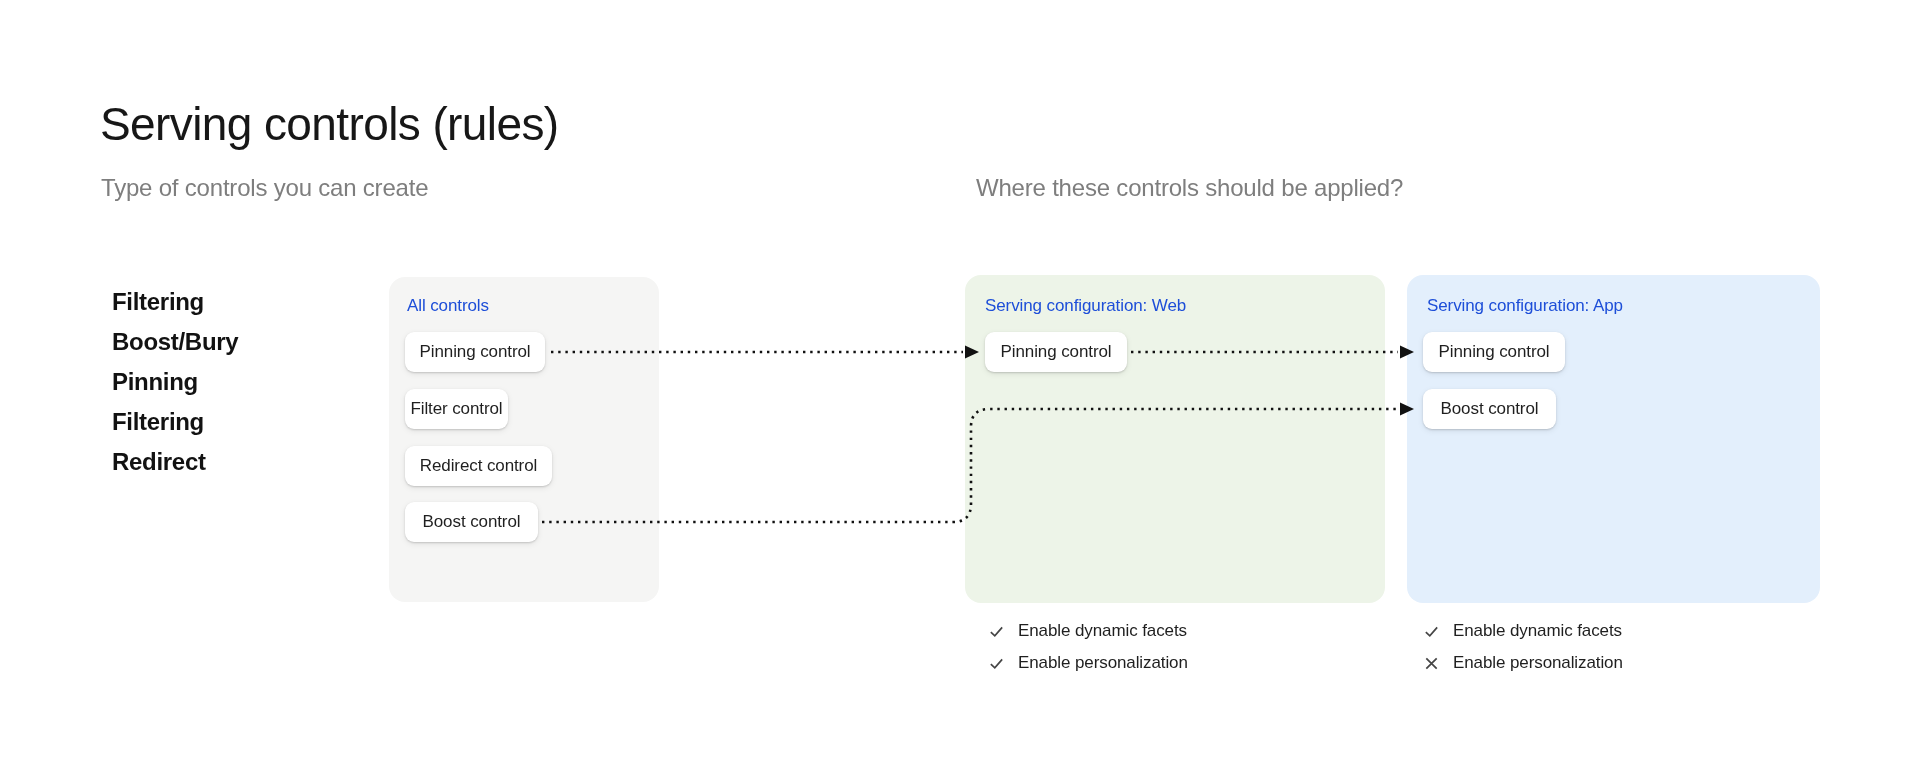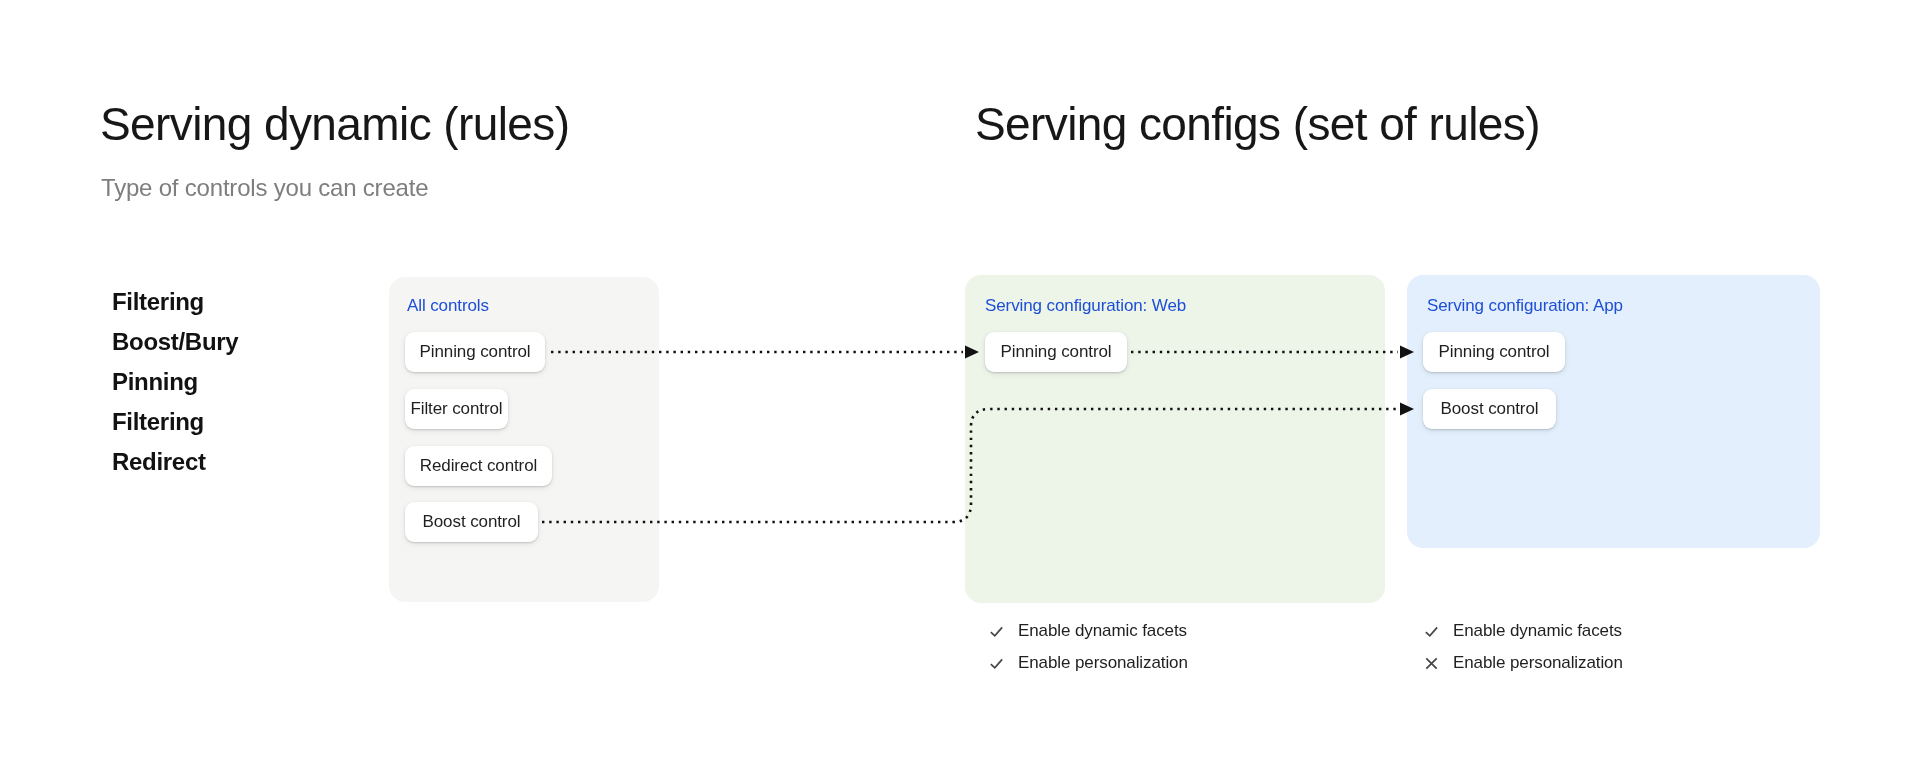--- a/index.html
+++ b/index.html
@@ -20,44 +20,44 @@
   }
   .type-list li{
     height:40px;line-height:40px;font-size:24px;font-weight:700;
     color:#121212;letter-spacing:-0.3px;
   }
   .card{
     position:absolute;border-radius:16px;
   }
   .card-neutral{left:389px;top:277px;width:270px;height:325px;background:#f5f5f4;}
   .card-web{left:965px;top:275px;width:420px;height:328px;background:#edf4e8;}
-  .card-app{left:1407px;top:275px;width:413px;height:273px;background:#e3effc;}
+  .card-app{left:1407px;top:275px;width:413px;height:328px;background:#e3effc;}
   .card-label{
     position:absolute;font-size:17px;color:#1d4ed8;white-space:nowrap;letter-spacing:-0.1px;
   }
   .chip{
     position:absolute;height:40px;background:#ffffff;border-radius:9px;
     box-shadow:0 1px 2px rgba(0,0,0,0.16),0 2px 6px rgba(0,0,0,0.08);
     display:flex;align-items:center;justify-content:center;
     font-size:17px;color:#1f1f1f;white-space:nowrap;letter-spacing:-0.1px;
   }
   .arrow-layer{position:absolute;left:0;top:0;pointer-events:none;}
   .settings{position:absolute;top:622px;}
   .settings-row{display:flex;align-items:center;gap:13px;height:18px;margin-bottom:14px;text-align:right;}
   .settings-row svg{flex:0 0 auto;display:block;}
   .settings-row .set-label{font-size:17px;color:#1f1f1f;white-space:nowrap;letter-spacing:-0.1px;}
 </style>
 </head>
 <body>
 
 <div class="canvas">
 
-  <div class="headline" style="left:100px">Serving dynamic (rules)</div>
+  <div class="headline" style="left:100px">Serving controls (rules)</div>
   <div class="subtitle" style="left:101px">Type of controls you can create</div>
-  <div class="headline" style="left:975px">Serving configs (set of rules)</div>
+  <div class="subtitle" style="left:976px">Where these controls should be applied?</div>
 
   <ul class="type-list">
     <li>Filtering</li>
     <li>Boost/Bury</li>
     <li>Pinning</li>
     <li>Filtering</li>
     <li>Redirect</li>
   </ul>
 
   <div class="card card-neutral">

